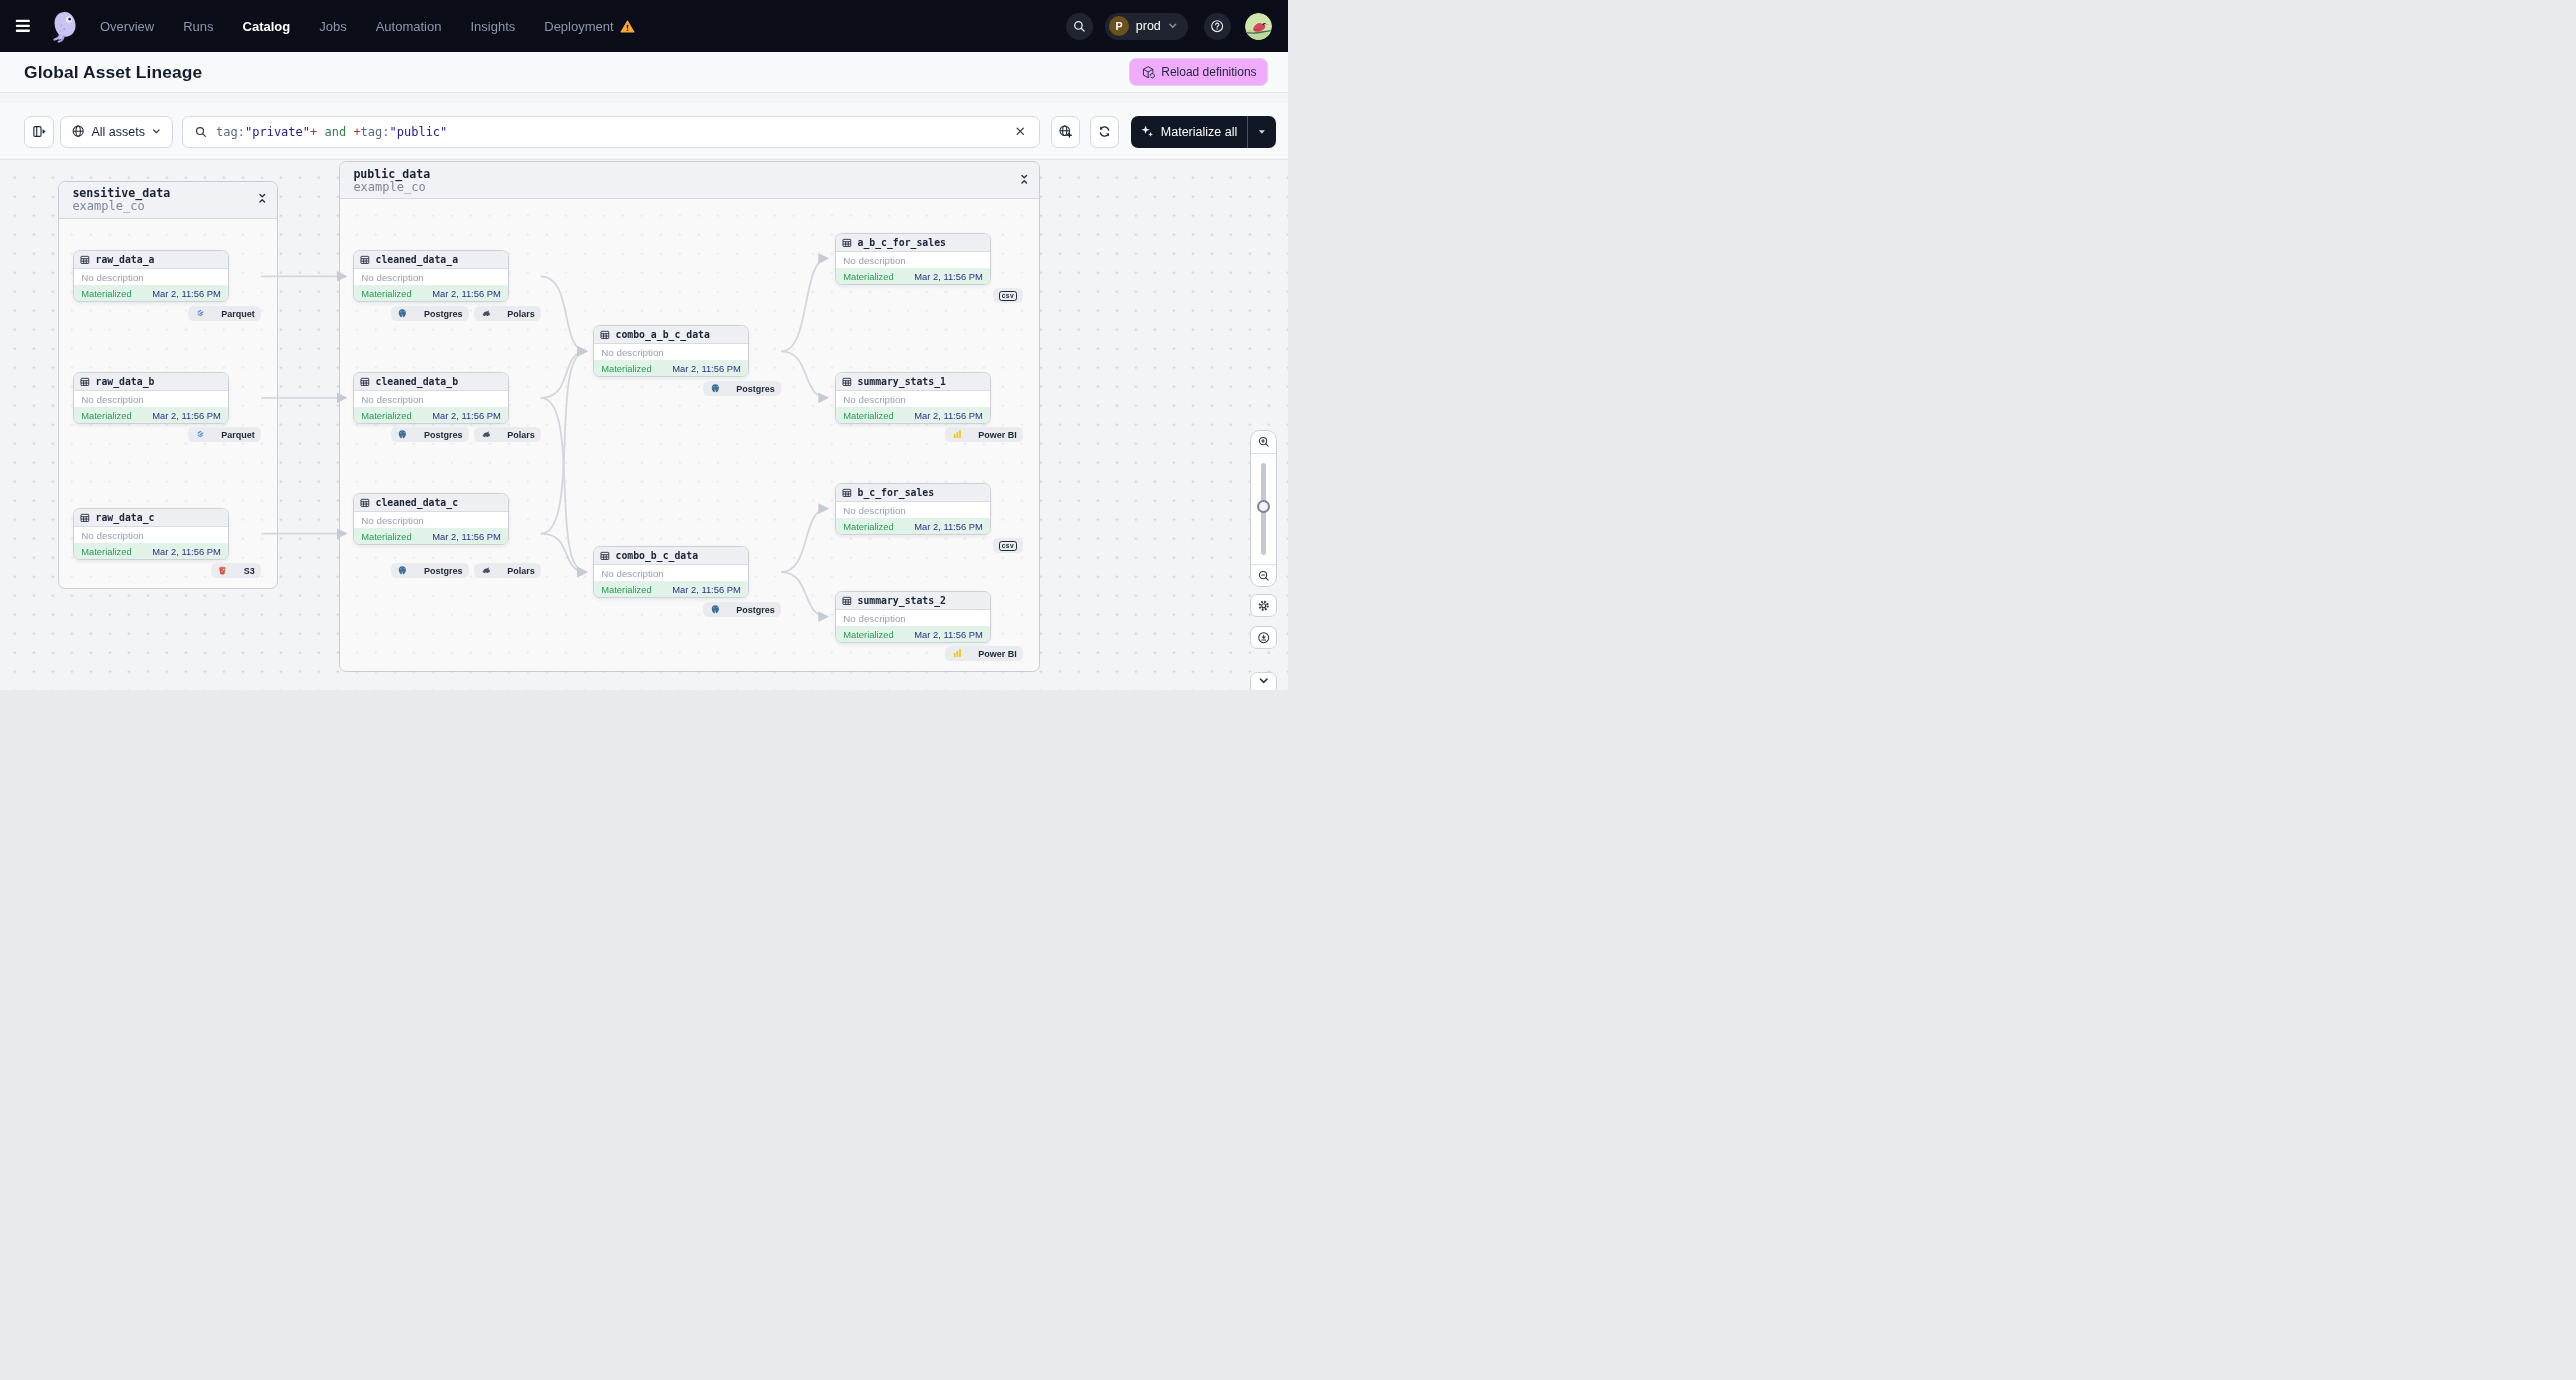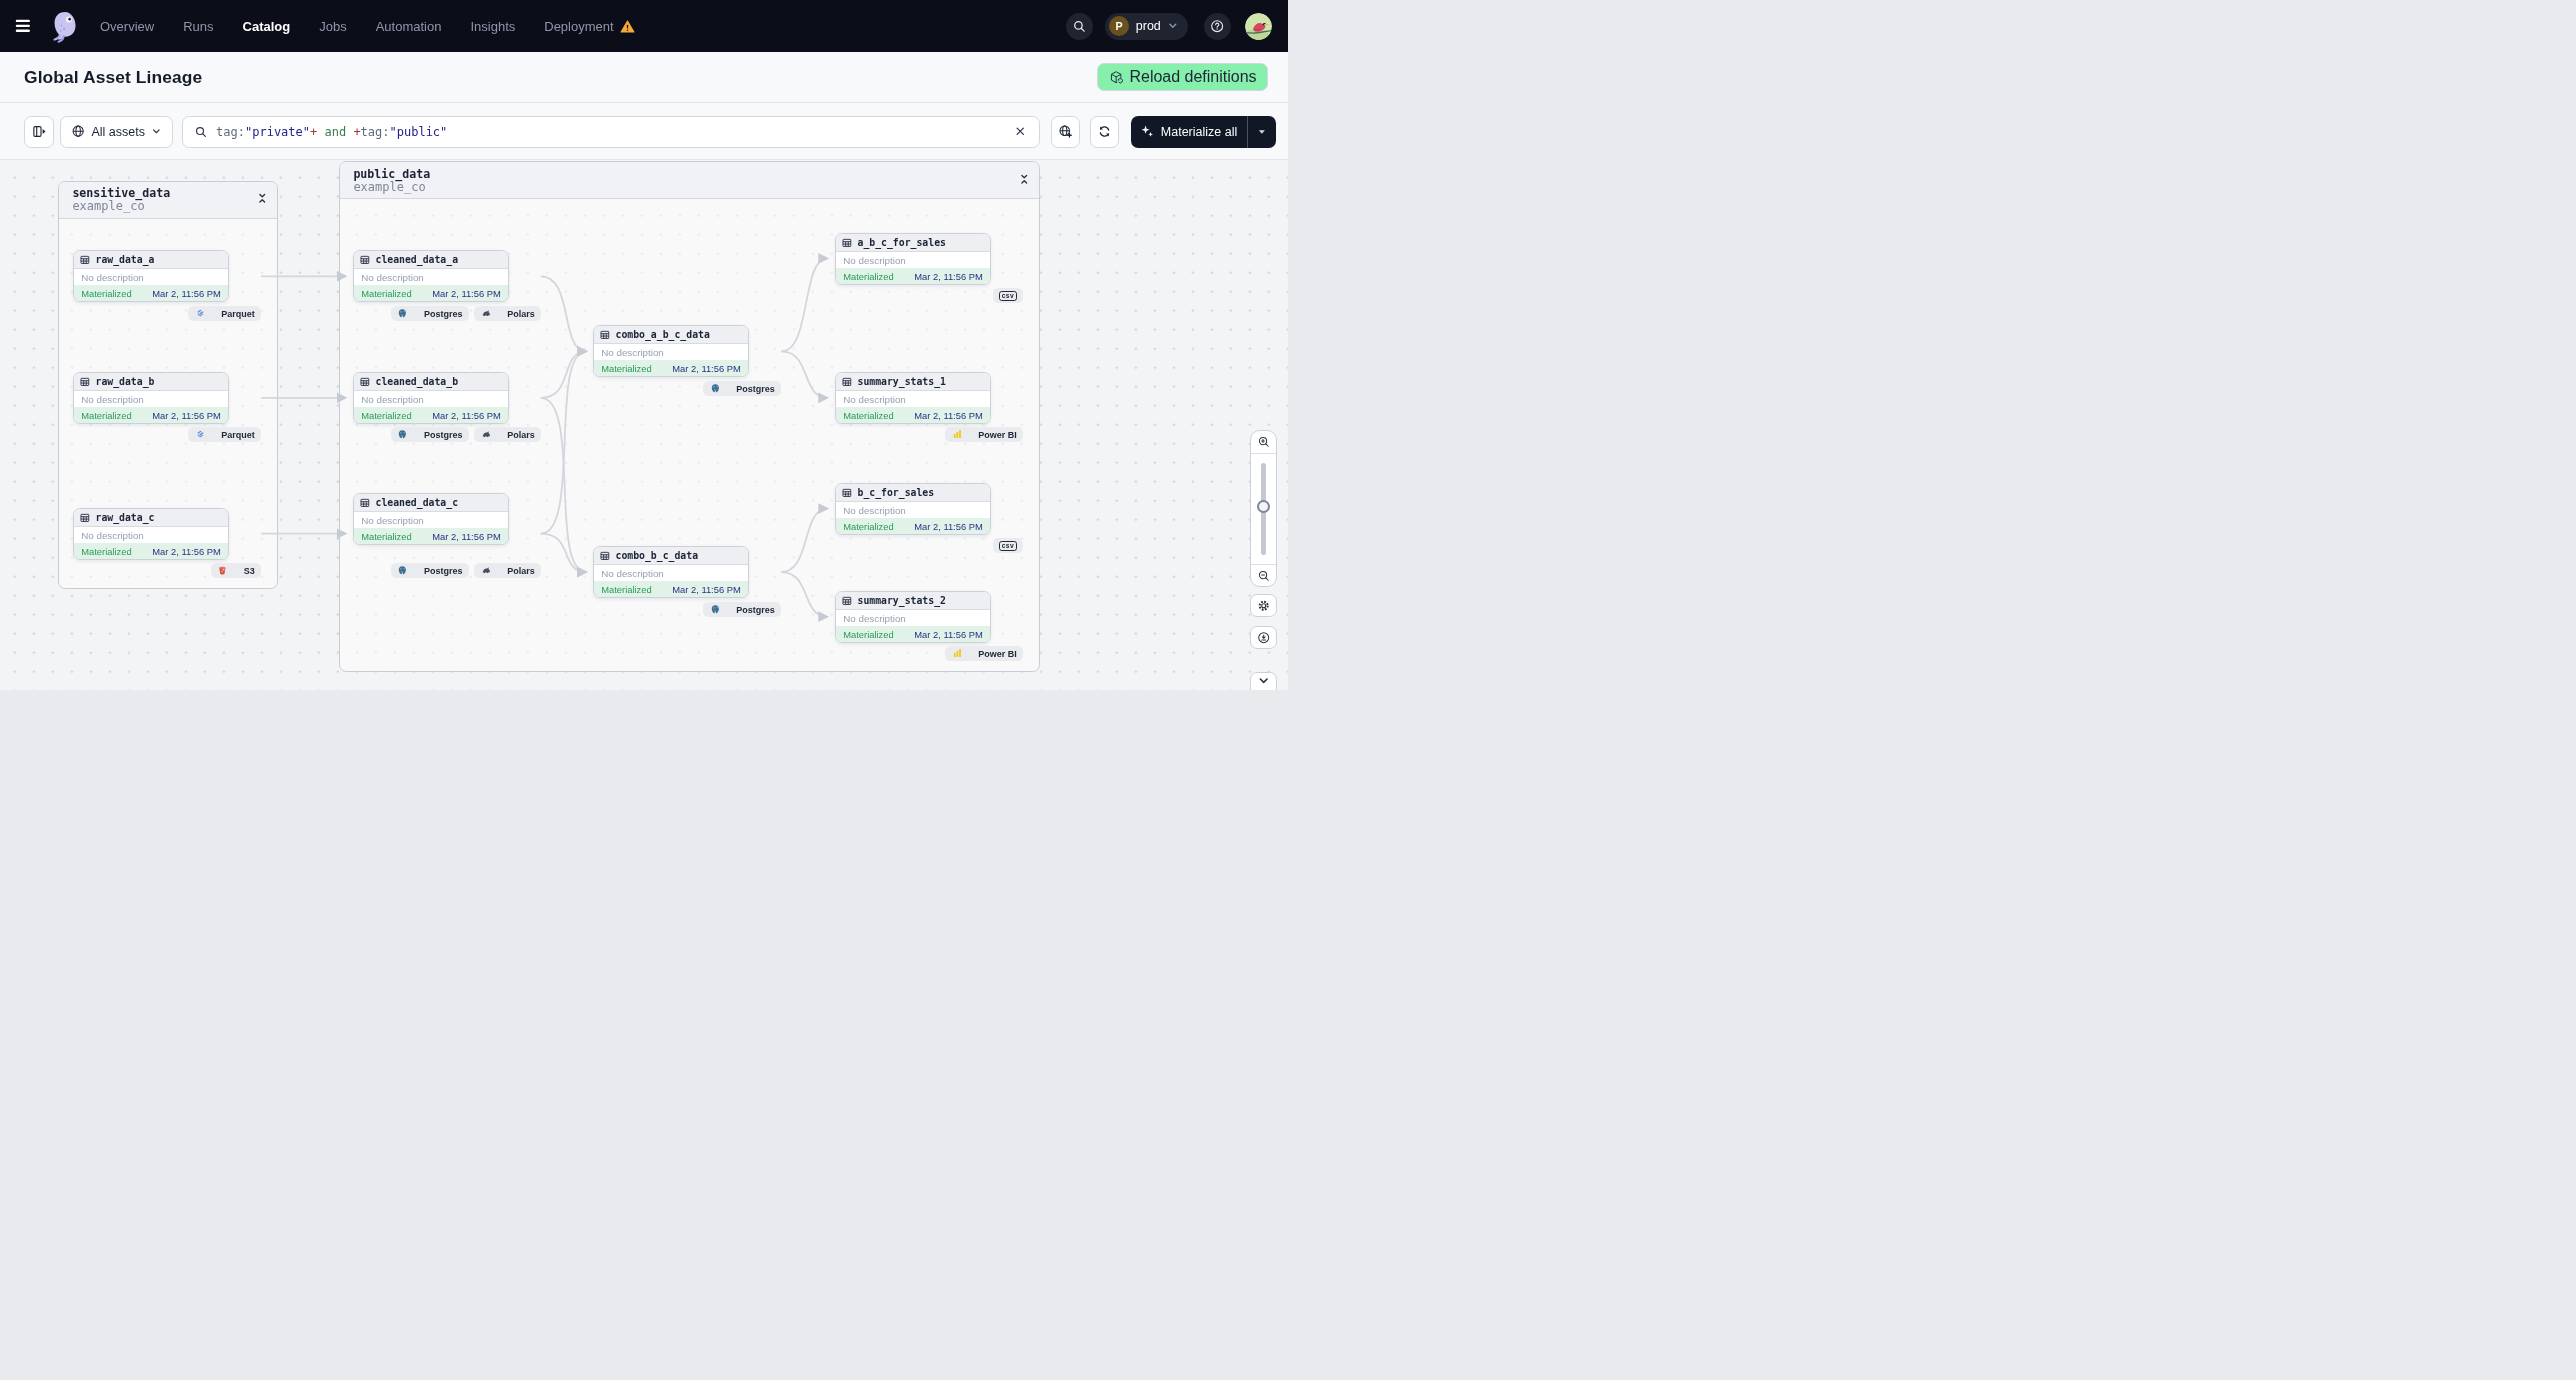--- a/index.html
+++ b/index.html
@@ -25,25 +25,25 @@
   .env-pill{margin-left:12.5px;height:27px;border-radius:13.4px;background:#1f2430;display:flex;
             align-items:center;padding:0 9px 0 3.6px;gap:6.3px;cursor:pointer;}
   .env-avatar{width:20.6px;height:20.6px;border-radius:50%;background:#6b511d;color:#fff;
               font-size:10.7px;font-weight:bold;display:flex;align-items:center;justify-content:center;}
   .env-name{color:#fff;font-size:12.5px;}
   .env-pill svg{width:11.6px;height:11.6px;color:#8b93a5;}
   .help-btn{margin-left:16px;}
   .avatar{width:27px;height:27px;margin-left:14.3px;border-radius:50%;cursor:pointer;}
 
   
-  .pagehead{position:absolute;left:0;top:52px;width:100%;height:51px;background:#f8f9fb;
+  .pagehead{position:absolute;left:0;top:52px;width:100%;height:41px;background:#f8f9fb;
             border-bottom:0.9px solid #e2e4e9;display:flex;align-items:center;padding:0 19.7px 0 24px;}
   .page-title{font-size:17.4px;font-weight:600;color:#141c2c;letter-spacing:0.1px;}
-  .reload-btn{margin-left:auto;height:28px;border:0.9px solid #d3d7df;border-radius:7.2px;background:#86efac;
-              display:flex;align-items:center;gap:6.3px;padding:0 10.7px;font-size:16px;color:#1d2636;cursor:pointer;}
+  .reload-btn{margin-left:auto;height:28px;border:0.9px solid #d3d7df;border-radius:7.2px;background:#f0abfc;
+              display:flex;align-items:center;gap:6.3px;padding:0 10.7px;font-size:12px;color:#1d2636;cursor:pointer;}
   .reload-btn svg{width:14.3px;height:14.3px;color:#1d2636;}
 
   
   .toolbar{position:absolute;left:0;top:103px;width:100%;height:57px;background:#f8f9fb;
            border-bottom:0.9px solid #e2e4e9;}
   .toolbar .tbtn{position:absolute;top:12.5px;height:32px;background:#fff;border:0.9px solid #d3d7df;
                  border-radius:7.2px;display:flex;align-items:center;justify-content:center;
                  color:#1d2636;cursor:pointer;}
   .tbtn svg{width:15px;height:15px;}
   .scope{position:absolute;top:12.5px;left:60px;height:32px;background:#fff;border:0.9px solid #d3d7df;

